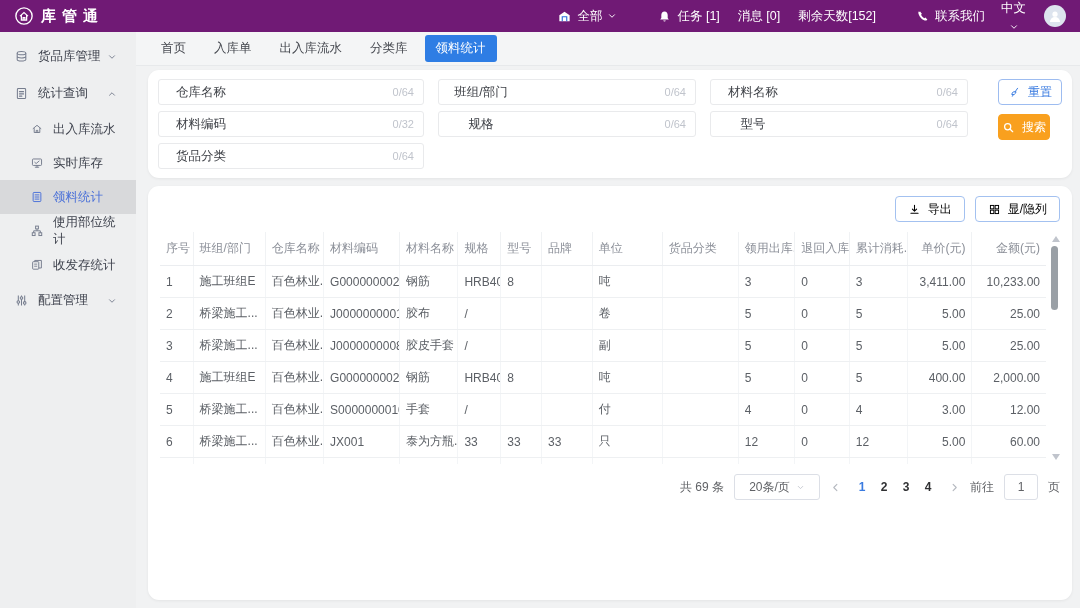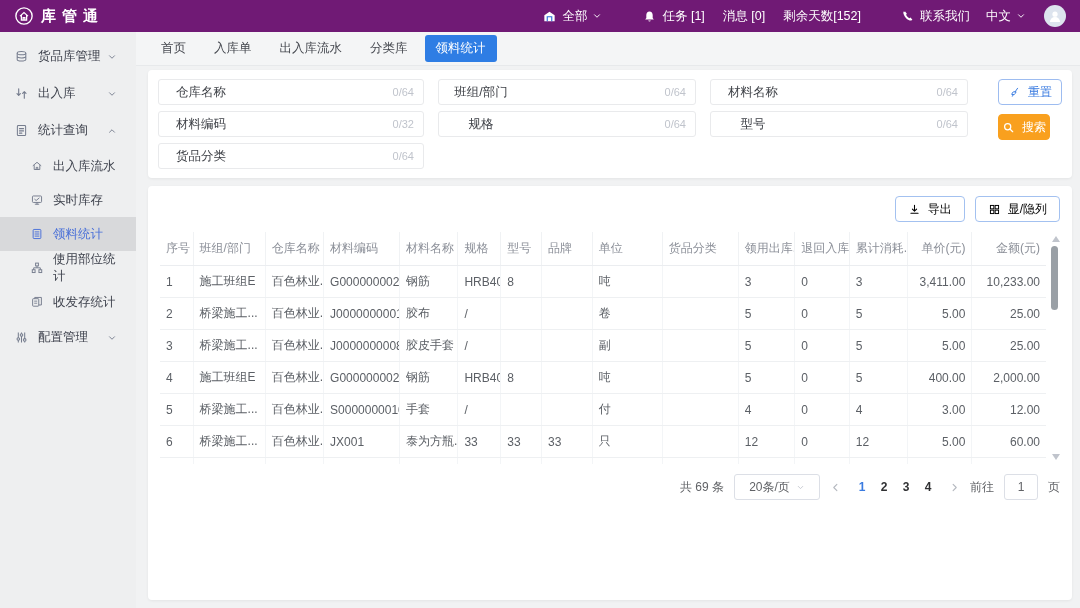--- a/index.html
+++ b/index.html
@@ -5,21 +5,21 @@
   * { box-sizing: border-box; margin: 0; padding: 0; }
   html,body { width:1080px; height:608px; overflow:hidden;
     font-family:"Liberation Sans","DejaVu Sans",sans-serif; background:#f1f2f3; }
 
   
   .topbar { height:32px; background:#701a75; color:#fff; display:flex; align-items:center;
     padding:0 14px; font-size:12.5px; }
   .logo { display:flex; align-items:center; gap:7px; }
   .logo-text { font-size:15px; font-weight:bold; letter-spacing:6px; }
   .top-right { margin-left:auto; display:flex; align-items:center; }
-  .top-item { display:flex; align-items:center; gap:5px; white-space:nowrap; cursor:default; } .gap18{margin-left:18px;} .gap16{margin-left:16px;} .gap40{margin-left:40px;text-align:center;}
+  .top-item { display:flex; align-items:center; gap:5px; white-space:nowrap; cursor:default; } .gap18{margin-left:18px;} .gap16{margin-left:16px;flex-direction:column;} .gap40{margin-left:40px;text-align:center;}
   .avatar { width:22px; height:22px; border-radius:50%; background:#dde4ee; display:flex;
     align-items:center; justify-content:center; overflow:hidden; color:#fff; }
   .icon { display:inline-flex; align-items:center; justify-content:center; line-height:0; }
 
   
   .sidebar { position:absolute; top:32px; left:0; width:136px; height:576px; background:#eeeff0; }
   .side-menu { padding-top:6px; }
   .side-item { height:37px; display:flex; align-items:center; padding:0 10px 0 14px;
     font-size:12.5px; color:#3f434e; cursor:pointer; }
   .side-item .icon { color:#767d8e; margin-right:9px; }
@@ -31,21 +31,21 @@
   .side-sub.active { background:#d8d9db; color:#4a70d8; }
   .side-sub.active .icon { color:#4a70d8; }
 
   
   .main { position:absolute; top:32px; left:136px; width:944px; height:576px; }
   .tabbar { height:34px; background:#f4f5f6; border-bottom:1px solid #e7e9eb; display:flex;
     align-items:center; padding-left:14px; gap:6px; }
   .tab { font-size:12.5px; color:#45484f; padding:5px 11px; border-radius:3px; cursor:pointer; white-space:nowrap; }
   .tab.active { background:#2e7de4; color:#fff; }
 
-  .card { background:#fff; border-radius:4px; box-shadow:0 1px 3px rgba(0,0,0,0.06); }
+  .card { background:#fff; border-radius:11px; box-shadow:0 1px 3px rgba(0,0,0,0.06); }
   .search-card { margin:4px 8px 0 12px; padding:9px 10px; position:relative; }
   .sgrid { display:grid; grid-template-columns:266px 258px 258px; column-gap:14px; row-gap:6px; }
   .sfield { height:26px; border:1px solid #e9eaec; border-radius:3px; display:flex; align-items:center; background:#fff; }
   .flabel { width:84px; text-align:center; font-size:12.5px; color:#3c3f45; flex-shrink:0; }
   .finput { flex:1; border:none; outline:none; font-size:12px; min-width:0; padding:0 4px; background:transparent; }
   .counter { font-size:11px; color:#c0c4cc; padding-right:9px; white-space:nowrap; }
   .search-btns { position:absolute; right:10px; top:9px; display:flex; flex-direction:column; gap:9px; }
   .btn { display:flex; align-items:center; justify-content:center; gap:7px; font-size:12px;
     border-radius:4px; cursor:pointer; white-space:nowrap; }
   .btn-reset { width:64px; height:26px; border:1px solid #9dbcf0; color:#3a7be0; background:#fff; }
@@ -159,33 +159,20 @@
 <div class="sidebar">
   <div class="side-menu">
       <div class="side-item">
         <span class="icon">
           <svg viewBox="0 0 16 16" width="15" height="15">
             <ellipse cx="8" cy="4.4" rx="4.6" ry="1.7" fill="none" stroke="currentColor" stroke-width="1.1"></ellipse>
             <path d="M3.4 4.4v3.4c0 .9 2.1 1.7 4.6 1.7s4.6-.8 4.6-1.7V4.4M3.4 7.8v3.4c0 .9 2.1 1.7 4.6 1.7s4.6-.8 4.6-1.7V7.8" fill="none" stroke="currentColor" stroke-width="1.1"></path>
           </svg>
         </span>
         <span class="side-label">货品库管理</span>
-        <span class="icon side-caret">
-          <svg viewBox="0 0 16 16" width="10" height="10">
-            <path d="M4 6l4 4 4-4" fill="none" stroke="currentColor" stroke-width="1.5" stroke-linecap="round" stroke-linejoin="round"></path>
-          </svg>
-        </span>
-      </div>
-      <div class="side-item">
-        <span class="icon">
-          <svg viewBox="0 0 16 16" width="15" height="15">
-            <path d="M5 3v7M5 10 3.2 8.2M5 10l1.8-1.8M11 13V6M11 6 9.2 7.8M11 6l1.8 1.8" fill="none" stroke="currentColor" stroke-width="1.2" stroke-linecap="round" stroke-linejoin="round"></path>
-          </svg>
-        </span>
-        <span class="side-label">出入库</span>
         <span class="icon side-caret">
           <svg viewBox="0 0 16 16" width="10" height="10">
             <path d="M4 6l4 4 4-4" fill="none" stroke="currentColor" stroke-width="1.5" stroke-linecap="round" stroke-linejoin="round"></path>
           </svg>
         </span>
       </div>
       <div class="side-item">
         <span class="icon">
           <svg viewBox="0 0 16 16" width="15" height="15">
             <rect x="3.6" y="2.6" width="8.8" height="10.8" rx="1" fill="none" stroke="currentColor" stroke-width="1.1"></rect>

